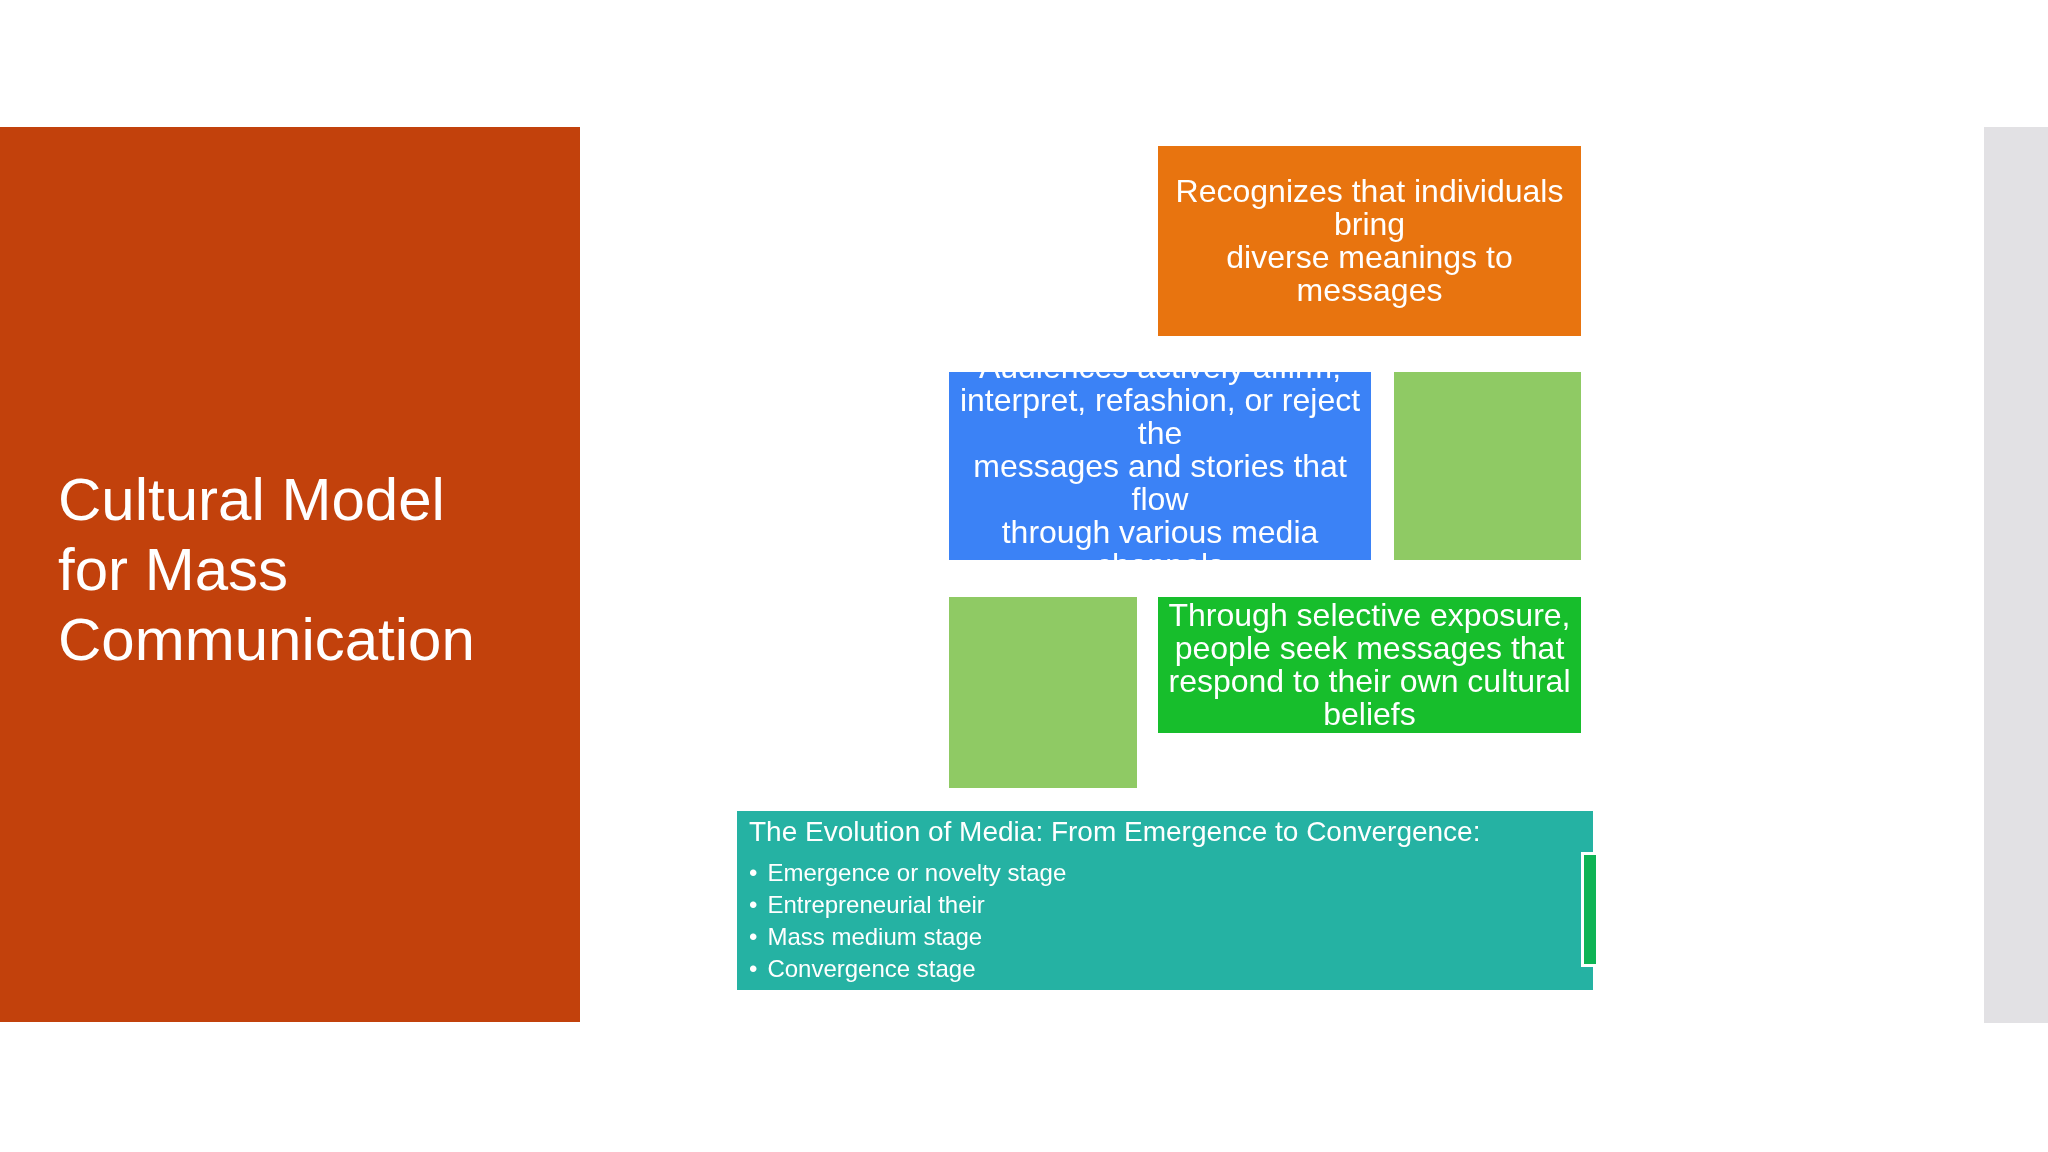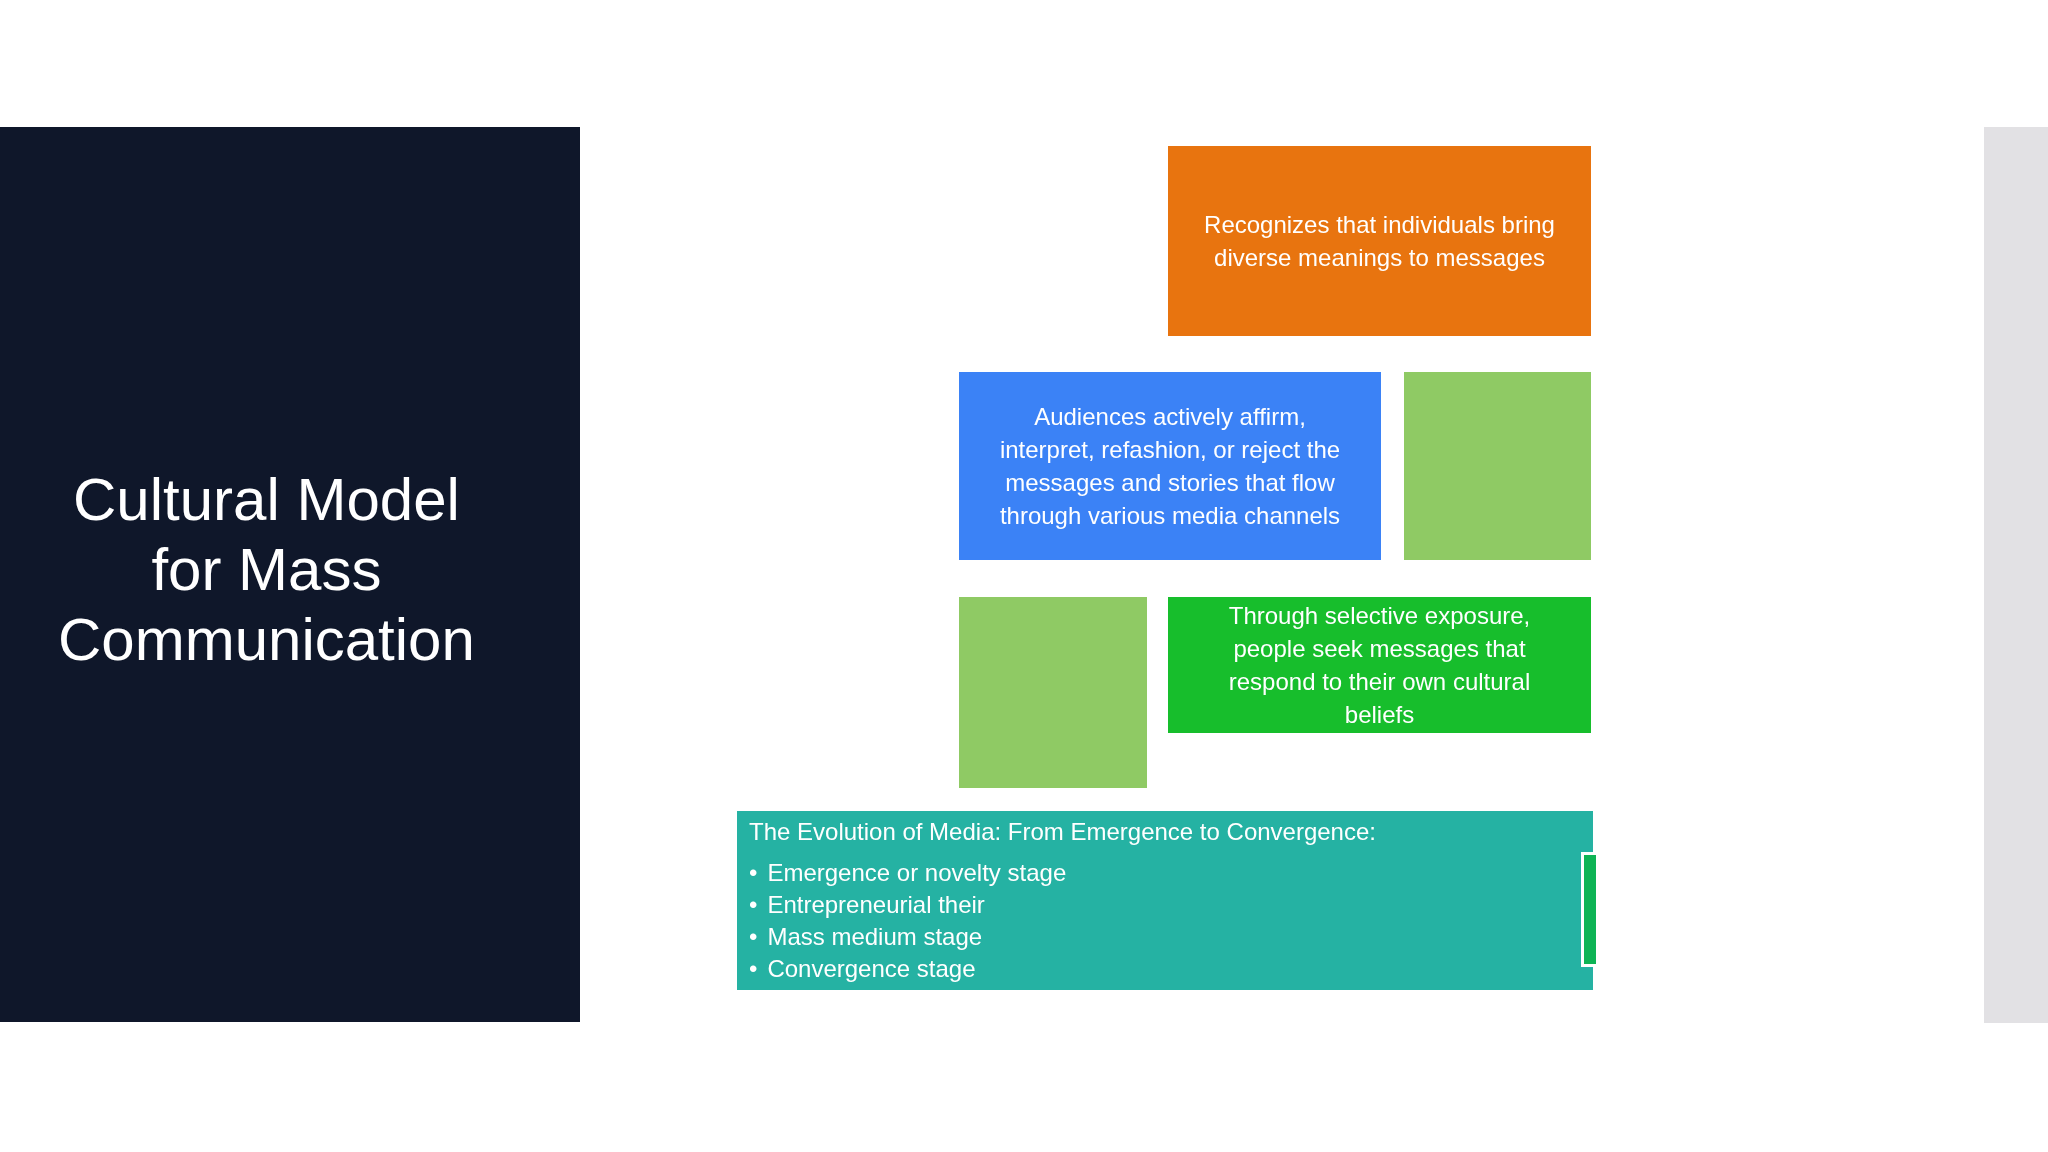--- a/index.html
+++ b/index.html
@@ -50,23 +50,22 @@
 
   
   .box {
     position: absolute;
     box-sizing: border-box;
     display: flex;
     align-items: center;
     justify-content: center;
     text-align: center;
     color: #ffffff;
-    font-size: 24px;
+    font-size: 32px;
     line-height: 33px;
-    margin-left: 10px;
   }
   .box .box-text { white-space: pre-line; padding: 0 8px; }
 
   .box-orange      { left: 1158px; top: 146px; width: 423px; height: 190px; }
   .box-lime        { left:  949px; top: 372px; width: 422px; height: 188px; }
   .box-lightgreen-a{ left: 1394px; top: 372px; width: 187px; height: 188px; }
   .box-lightgreen-b{ left:  949px; top: 597px; width: 188px; height: 191px; }
   .box-green       { left: 1158px; top: 597px; width: 423px; height: 136px; }
 
   
@@ -74,21 +73,21 @@
     position: absolute;
     left: 737px;
     top: 811px;
     width: 856px;
     height: 179px;
     box-sizing: border-box;
     padding: 6px 12px;
     color: #ffffff;
   }
   .evolution-heading {
-    font-size: 24px;
+    font-size: 28px;
     line-height: 30px;
     font-weight: 400;
   }
   .evolution-list {
     list-style: none;
     margin: 10px 12px 0 0;
     padding: 0;
     font-size: 24px;
     line-height: 32px;
   }
@@ -105,21 +104,21 @@
     width: 12px;
     height: 109px;
     border: 3px solid #ffffff;
   }
 </style>
 </head>
 <body>
 
 <div class="canvas">
 
-  <div class="title-panel" style="background: #0f172a; text-align: center;">
+  <div class="title-panel" style="background: #c2410c;">
     <h1 class="slide-title">Cultural Model
 for Mass
 Communication</h1>
   </div>
 
   <div class="edge-strip" style="background: rgb(226, 225, 228);"></div>
 
   <div class="box box-orange" style="background: rgb(232, 116, 15);">
     <span class="box-text">Recognizes that individuals bring
 diverse meanings to messages</span>

